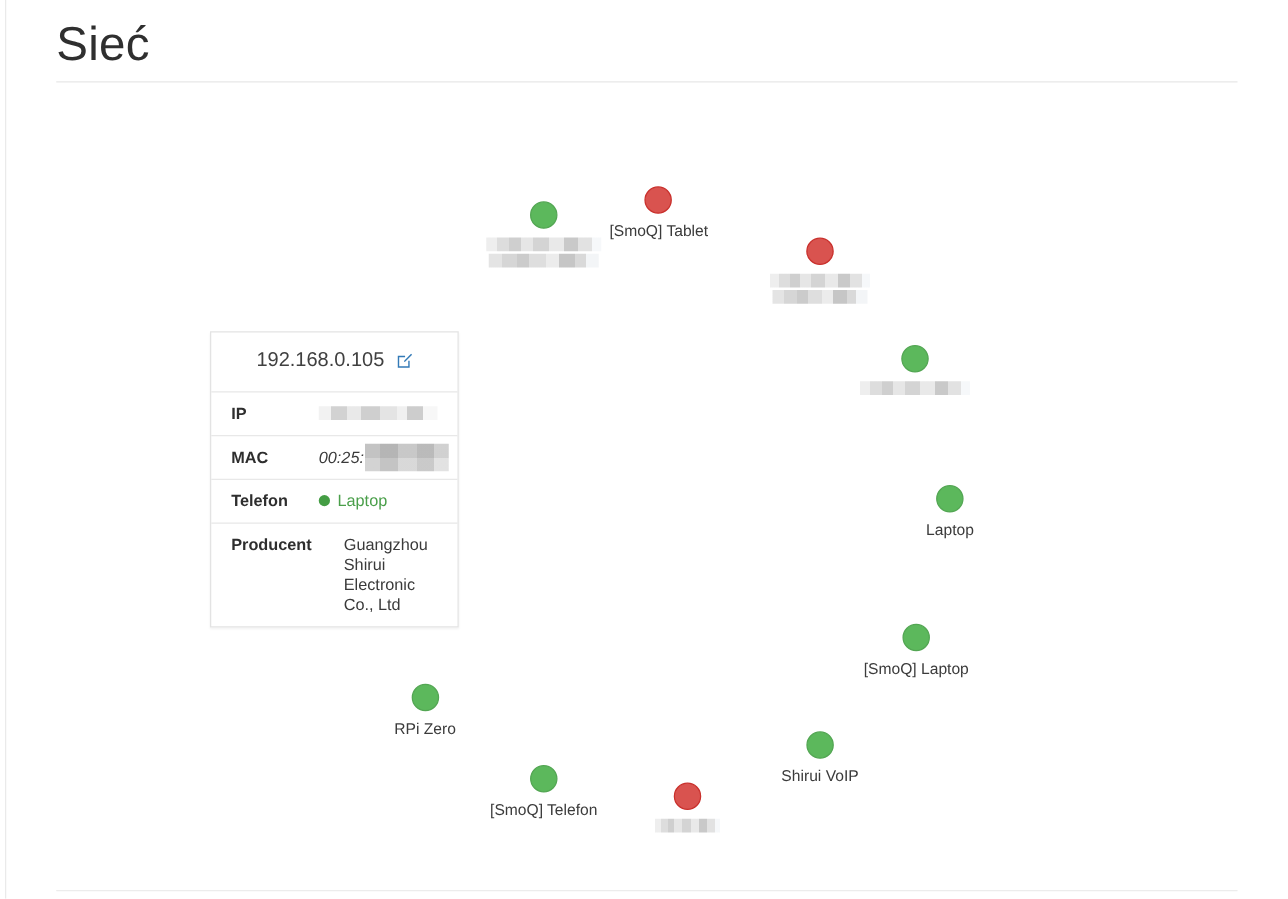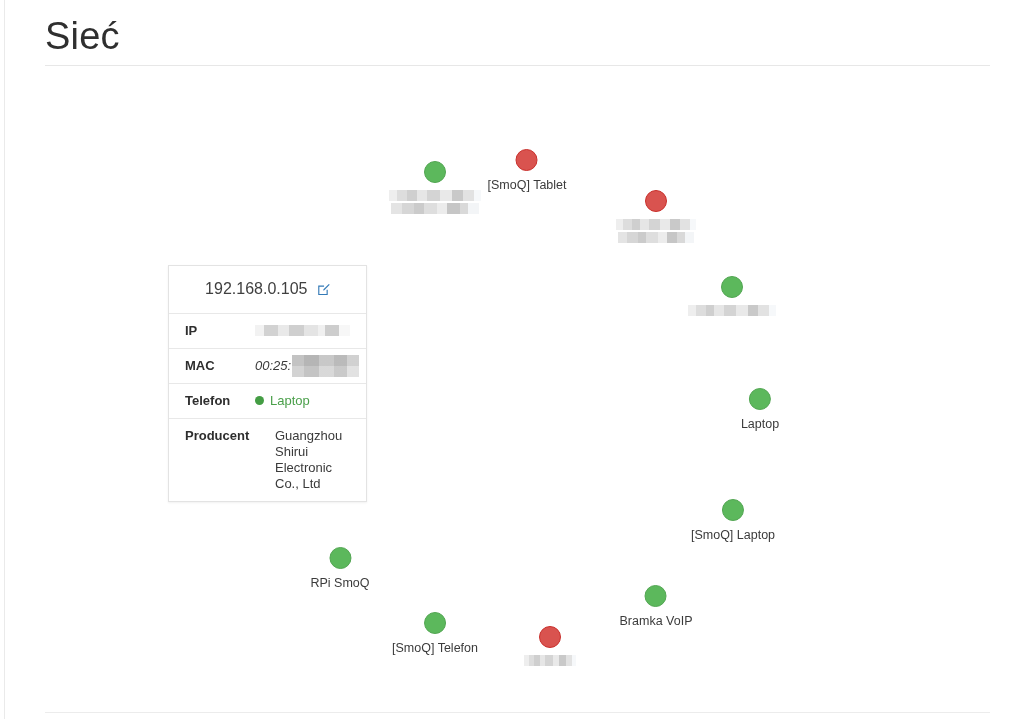--- a/index.html
+++ b/index.html
@@ -260,25 +260,25 @@
       <div class="node" style="left: 755px; top: 322px;">
         <div class="node-dot up"></div>
         <div class="node-label">Laptop</div>
       </div>
       <div class="node" style="left: 728px; top: 433px;">
         <div class="node-dot up"></div>
         <div class="node-label">[SmoQ] Laptop</div>
       </div>
       <div class="node" style="left: 335px; top: 481px;">
         <div class="node-dot up"></div>
-        <div class="node-label">RPi SmoQ</div>
+        <div class="node-label">RPi Zero</div>
       </div>
       <div class="node" style="left: 651px; top: 519px;">
         <div class="node-dot up"></div>
-        <div class="node-label">Bramka VoIP</div>
+        <div class="node-label">Shirui VoIP</div>
       </div>
       <div class="node" style="left: 430px; top: 546px; text-align: center;">
         <div class="node-dot up"></div>
         <div class="node-label">[SmoQ] Telefon</div>
       </div>
       <div class="node" style="left: 545px; top: 560px;">
         <div class="node-dot down"></div>
         <div class="node-label redacted">
           <div class="redacted-line" style="width: 52px;"></div>
         </div>

